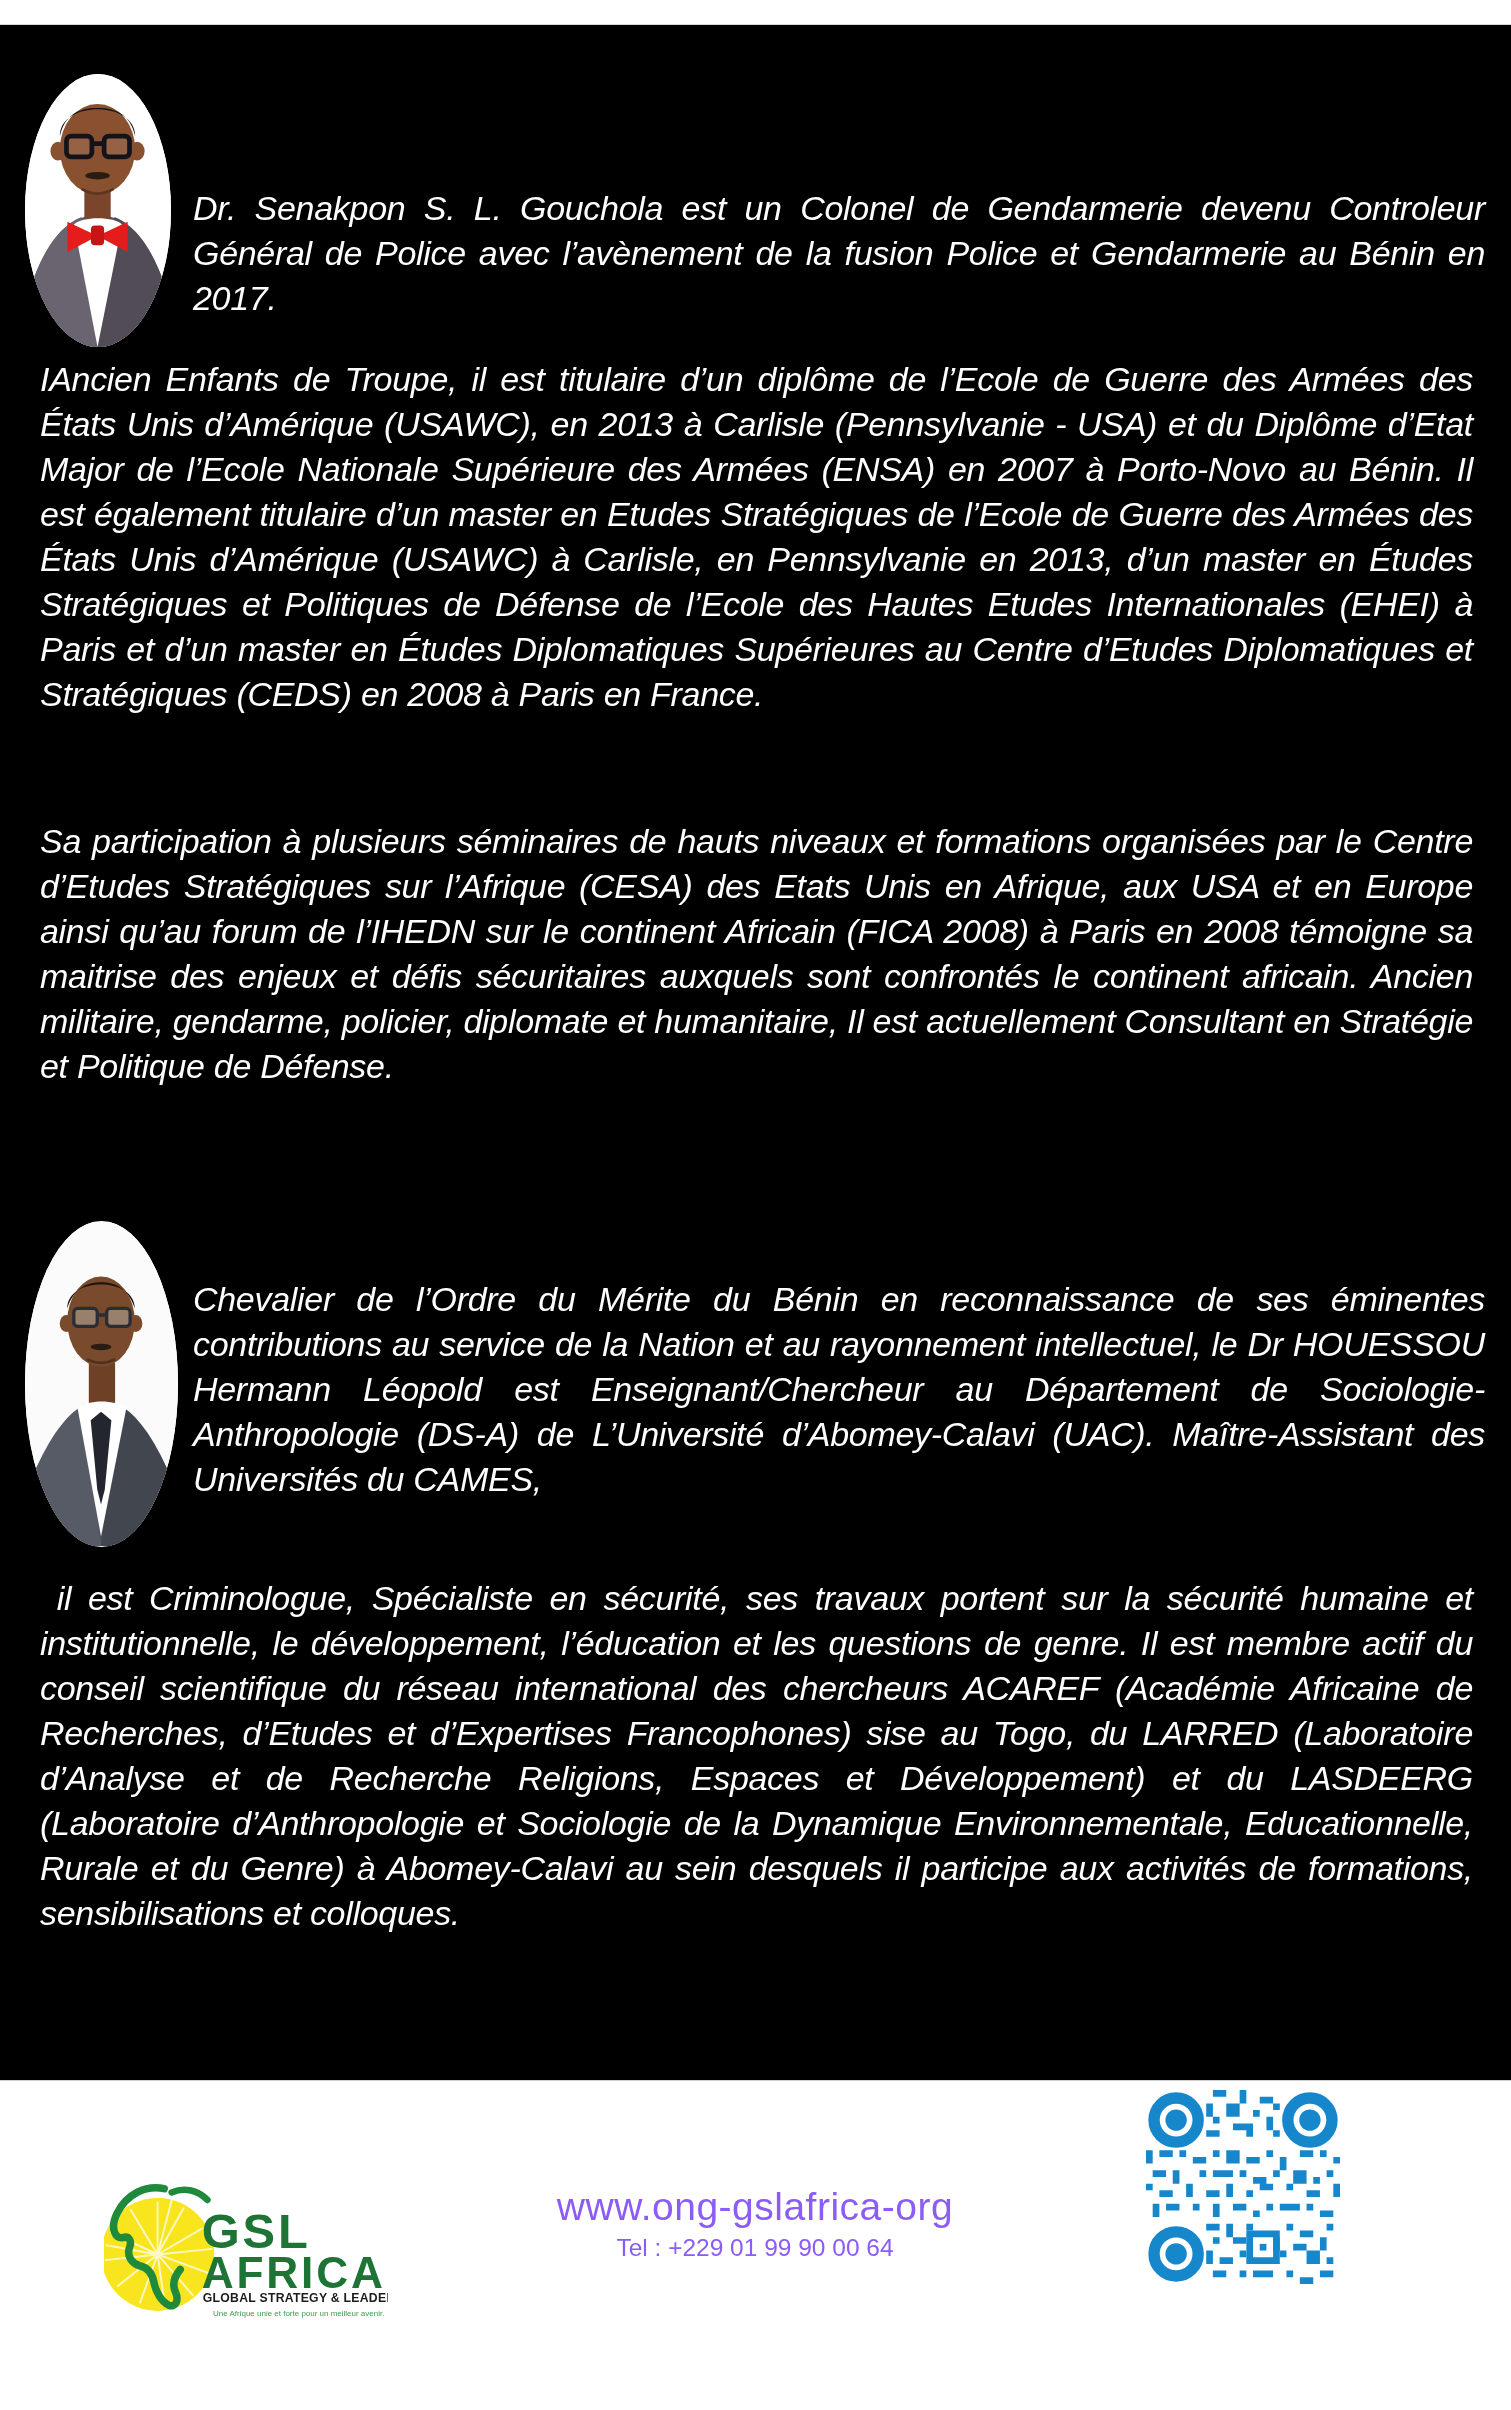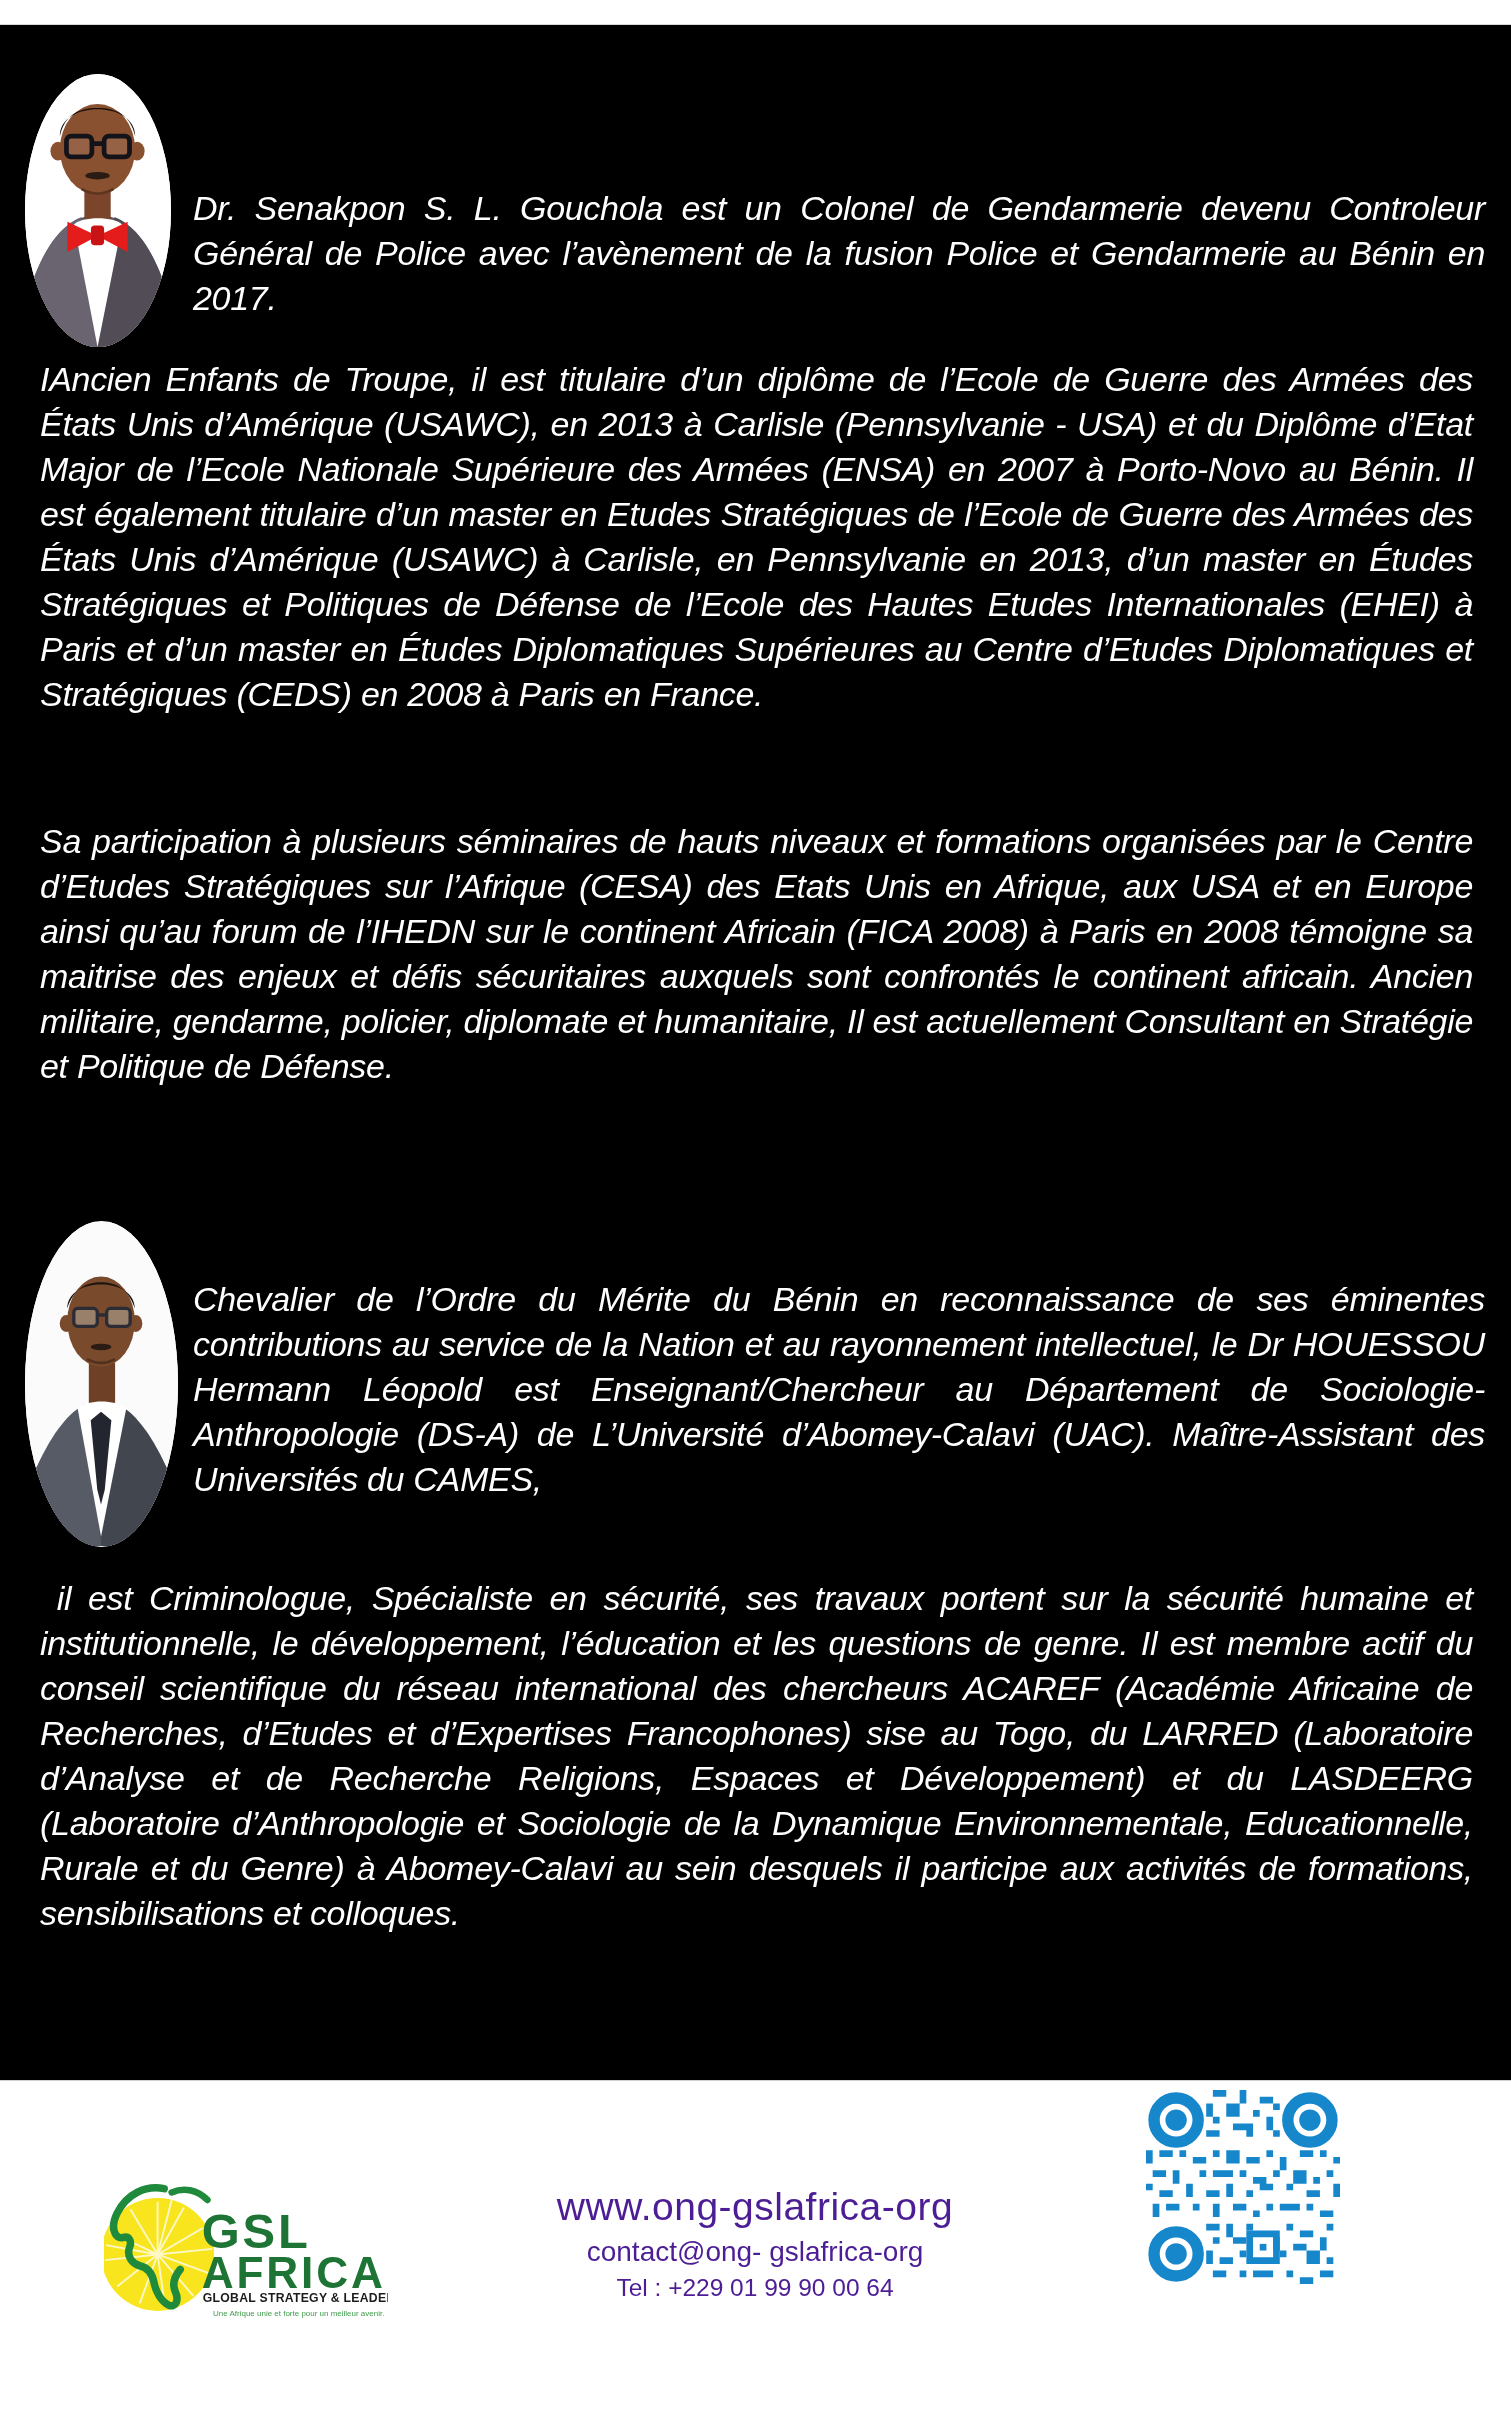--- a/index.html
+++ b/index.html
@@ -14,21 +14,21 @@
   .para{position:absolute;color:#fff;font-style:italic;font-size:34px;line-height:45px;
         text-align:justify;letter-spacing:-0.3px;}
   .intro1{left:193px;top:161px;width:1292px;}
   .para-a{left:40px;top:332px;width:1433px;}
   .para-b{left:40px;top:794px;width:1433px;}
   .intro2{left:193px;top:1252px;width:1292px;}
   .para-c{left:40px;top:1551px;width:1433px;}
   .footer{position:absolute;left:0;top:2080px;width:1511px;height:331px;background:#fff;
         border-top:1.9px solid #cfcfcf;box-sizing:border-box;}
   .logo{position:absolute;left:104px;top:102px;width:284px;height:141px;}
-  .contact{position:absolute;left:529px;top:102px;width:452px;text-align:center;color:#4c1d95;}
+  .contact{position:absolute;left:529px;top:102px;width:452px;text-align:center;color:#8b5cf6;}
   .website{font-size:39px;line-height:47px;letter-spacing:0.5px;}
   .email{font-size:28px;line-height:36px;margin-top:3.8px;}
   .phone{font-size:24.5px;line-height:30px;margin-top:3px;}
   .qr{position:absolute;left:1146px;top:9.4px;width:194px;height:194px;}
   .qr svg{display:block;width:100%;height:100%;}
 </style>
 </head>
 <body>
 
 <div class="page">
@@ -113,21 +113,20 @@
         <path d="M72 10 C86 4 100 8 110 18" fill="none" stroke="#1f8a3c" stroke-width="7" stroke-linecap="round"></path>
         <text x="104" y="69" font-size="52" font-weight="bold" letter-spacing="3" fill="#1d7434" font-family="Liberation Sans, sans-serif">GSL</text>
         <text x="104" y="112" font-size="47" font-weight="bold" letter-spacing="3" fill="#1d7434" font-family="Liberation Sans, sans-serif">AFRICA</text>
         <text x="105" y="127" font-size="13" font-weight="bold" letter-spacing="0.3" fill="#1c1c1a" font-family="Liberation Sans, sans-serif">GLOBAL STRATEGY &amp; LEADERSHIP</text>
         <text x="116" y="141" font-size="8.5" fill="#3f9b4c" font-family="Liberation Sans, sans-serif">Une Afrique unie et forte pour un meilleur avenir.</text>
       </svg>
     </div>
 
     <div class="contact">
       <div class="website">www.ong-gslafrica-org</div>
-      <div class="email">contact@ong- gslafrica-org</div>
       <div class="phone">Tel : +229 01 99 90 00 64</div>
     </div>
 
     <div class="qr">
       <svg viewBox="0 0 29 29">
         <g fill="#1787cb">
           <circle cx="4.5" cy="4.5" r="3.3" fill="none" stroke="#1787cb" stroke-width="1.7"></circle>
           <circle cx="4.5" cy="4.5" r="1.6"></circle>
           <circle cx="24.5" cy="4.5" r="3.3" fill="none" stroke="#1787cb" stroke-width="1.7"></circle>
           <circle cx="24.5" cy="4.5" r="1.6"></circle>

